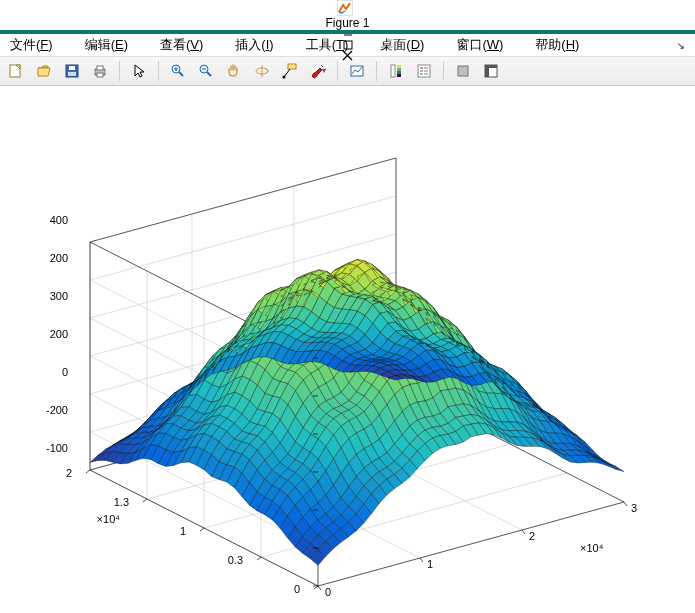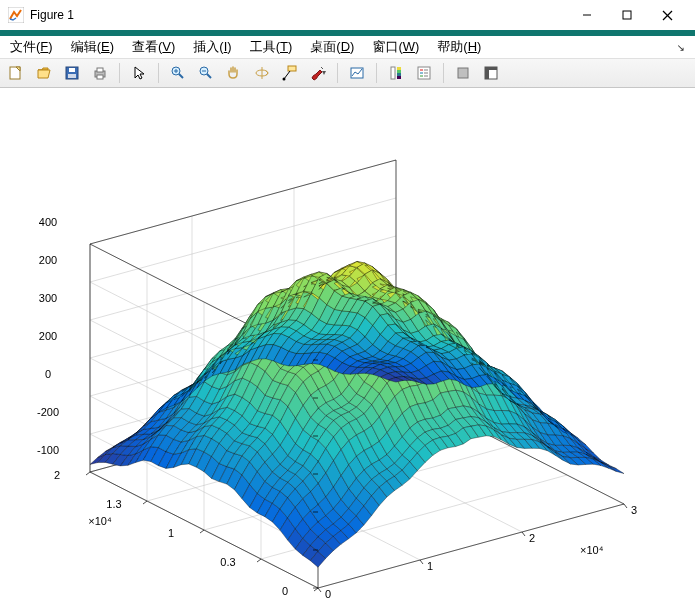--- a/index.html
+++ b/index.html
@@ -11,32 +11,33 @@
     font-size: 12px;
     background: #fff;
     color: #000;
     overflow: hidden;
   }
   .titlebar {
     height: 30px;
     display: flex;
     align-items: center;
     padding: 0 8px;
-    border-bottom: 6px solid #0f766e;
+    border-bottom: 4px solid #0f766e;
+    flex-direction: column;
   }
   .titlebar .app-icon { width:16px; height:16px; margin-right:6px; }
   .titlebar .title { flex: 0 0 auto; }
   .titlebar .spacer { flex: 1; }
   .winbtn { width:40px; height:30px; display:flex; align-items:center; justify-content:center; }
   .menubar {
     height: 22px;
     display: flex;
     align-items: center;
     padding: 0 6px;
-    gap: 10px;
+    gap: 24px;
     font-size: 13px;
   }
   .menubar .arrow { margin-left:auto; font-size:10px; color:#333; padding-right:4px; }
   .menu-item { padding: 1px 4px; }
   .menu-item u { text-decoration: underline; }
   .toolbar {
     height: 28px;
     display: flex;
     align-items: center;
     padding: 0 4px;
@@ -47,21 +48,21 @@
   }
   .tb-sep { width:1px; height:20px; background:#cfcfcf; margin:0 3px; }
   .tb-btn { width:22px; height:22px; display:flex; align-items:center; justify-content:center; border:1px solid transparent; border-radius:3px; }
   .tb-btn svg { display:block; }
   .plot-area {
     position: relative;
     width: 695px;
     height: 533px; 
     background: #fff;
   }
-  .axis-label { position:absolute; font-size:11px; color:#000; text-align:center; }
+  .axis-label { position:absolute; font-size:11px; color:#000; text-align:right; }
 </style>
 </head>
 <body>
 
 <div class="titlebar">
   <span class="app-icon">
     <svg width="16" height="16" viewBox="0 0 16 16">
       <rect x="0" y="0" width="16" height="16" fill="#fff" stroke="#888" stroke-width="0.5"></rect>
       <path d="M2 12 L6 5 L9 9 L13 3" stroke="#e86c0a" stroke-width="2" fill="none"></path>
       <path d="M2 12 L5 13 L8 11" stroke="#3b78c3" stroke-width="1.5" fill="none"></path>

